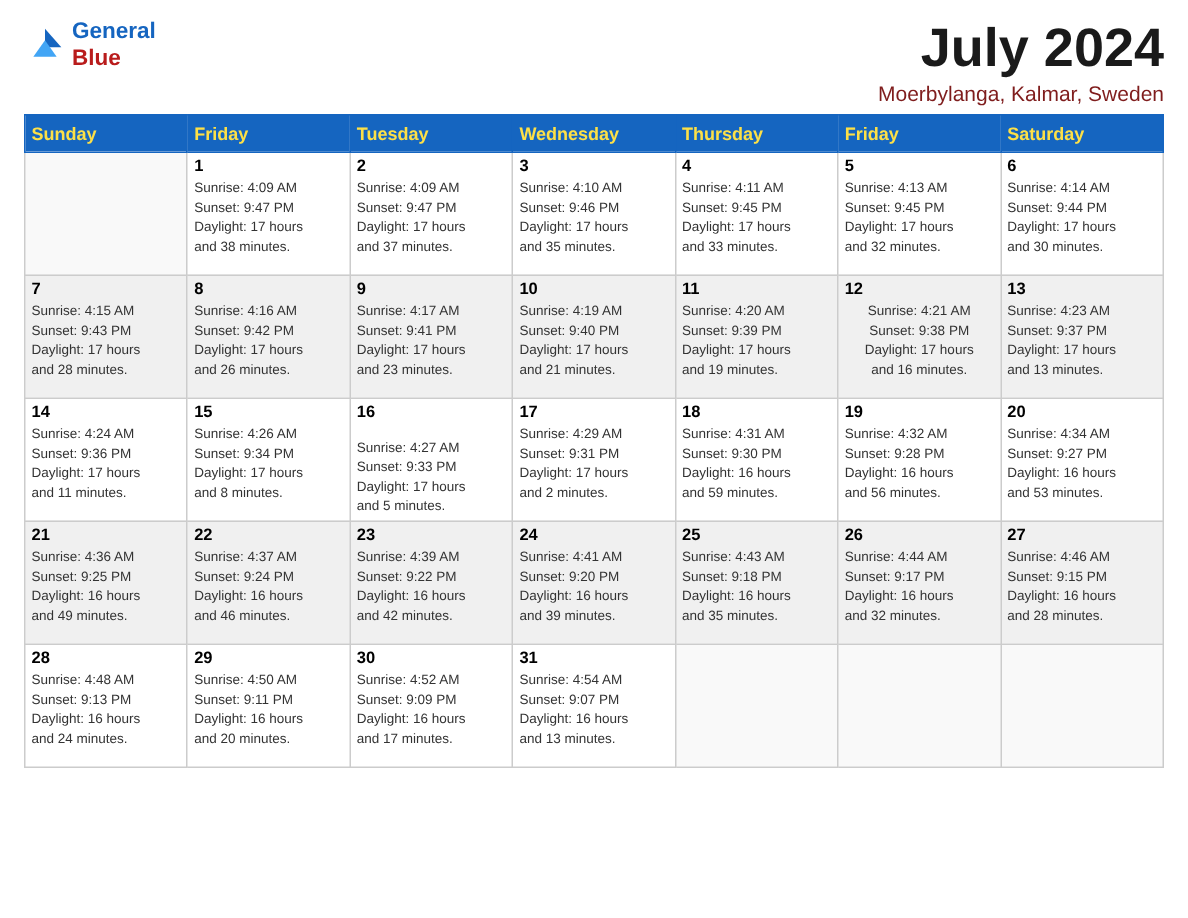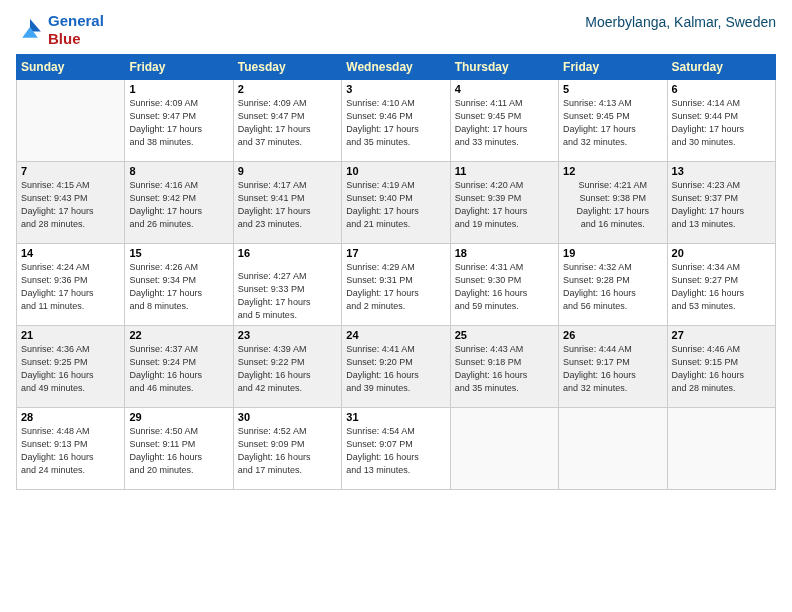--- a/index.html
+++ b/index.html
@@ -45,33 +45,33 @@
       text-align: right;
     }
     .month-title {
       font-size: 36px;
       font-weight: bold;
       color: #1a1a1a;
       line-height: 1.1;
     }
     .location {
       font-size: 14px;
-      color: #0c4a6e;
+      color: #7f1d1d;
       margin-top: 2px;
     }
     .calendar {
       flex: 1;
       border: 1px solid #ccc;
       border-collapse: collapse;
       width: 100%;
       table-layout: fixed;
     }
     .calendar th {
       background-color: #1565C0;
-      color: #fef9c3;
+      color: #fde047;
       font-size: 12px;
       font-weight: bold;
       padding: 5px 4px;
       text-align: left;
       border: 1px solid #1565C0;
     }
     .calendar td {
       border: 1px solid #ccc;
       vertical-align: top;
       padding: 3px 4px;
@@ -107,20 +107,21 @@
       <svg class="logo-icon" viewBox="0 0 36 36">
         <polygon points="18,4 32,20 18,20" fill="#1565C0"></polygon>
         <polygon points="18,14 28,28 8,28" fill="#42A5F5"></polygon>
       </svg>
       <div class="logo-text">
         <div><span>General</span></div>
         <div><span style="color:#b91c1c">Blue</span></div>
       </div>
     </div>
     <div class="title-block">
+      <div class="month-title">July 2024</div>
       <div class="location">Moerbylanga, Kalmar, Sweden</div>
     </div>
   </div>
 
   <table class="calendar">
     <thead>
       <tr>
         <th>Sunday</th>
         <th>Friday</th>
         <th>Tuesday</th>

